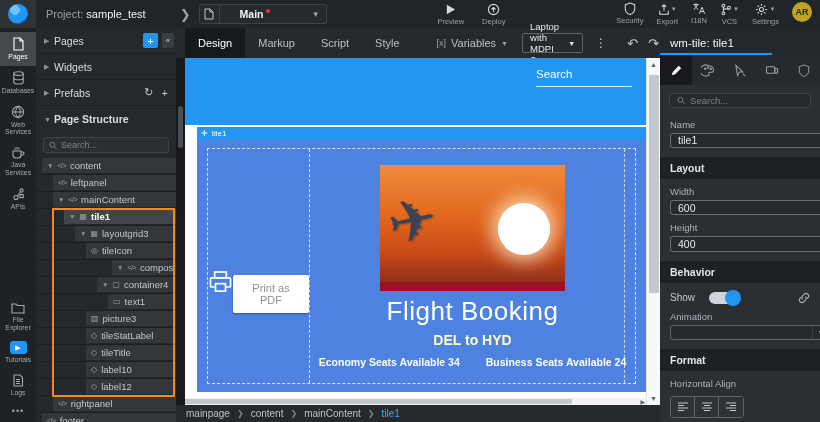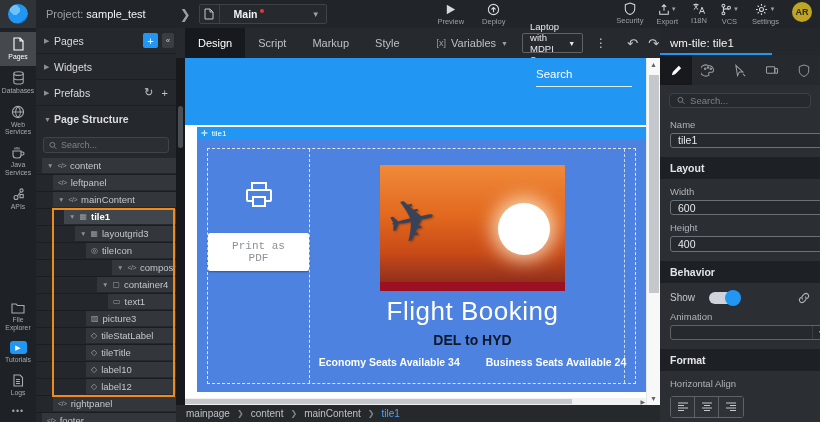--- a/index.html
+++ b/index.html
@@ -12,21 +12,21 @@
   .logoBox { width:36px; height:28px; background:#2f3337; display:flex; align-items:center; justify-content:center; }
   .logo { width:20px; height:20px; border-radius:50%;
     background:radial-gradient(circle at 35% 30%, #6ec2f7 0 25%, #2196f3 26% 70%, #1565c0 71%); }
   .projWrap { margin-left:10px; font-size:11px; white-space:nowrap; }
   .projLbl { color:#9aa0a6; }
   .projName { color:#f1f3f4; }
   .bigChev { margin-left:34px; color:#9aa0a6; font-size:13px; }
   .mainSel { margin-left:8px; width:128px; height:20px; background:#26292d; border:1px solid #3f4347;
     border-radius:2px; display:flex; align-items:center; }
   .mainSel .docIc { width:20px; height:100%; border-right:1px solid #3f4347; display:flex; align-items:center; justify-content:center; color:#c5c9cd; }
-  .mainSel .nm { margin-left:14px; font-size:10.5px; font-weight:bold; color:#f1f3f4; }
+  .mainSel .nm { margin-left:20px; font-size:10.5px; font-weight:bold; color:#f1f3f4; }
   .redDot { width:4px; height:4px; border-radius:50%; background:#e53935; margin:-6px 0 0 2px; }
   .mainSel .chv { margin-left:auto; margin-right:6px; color:#9aa0a6; font-size:8px; }
   .centerGrp { margin:16px auto; display:flex; gap:18px; }
   .tbItem { display:flex; flex-direction:column; align-items:center; gap:1px; color:#cfd3d7; cursor:pointer; }
   .tbItem .lbl { font-size:7.5px; color:#9aa0a6; white-space:nowrap; }
   .rightGrp { display:flex; gap:13px; align-items:flex-start; margin-right:8px; }
   .tinyChv { font-size:6px; color:#9aa0a6; margin-left:1px; }
   .iconRow { display:flex; align-items:center; height:14px; }
   .avatar { width:20px; height:20px; border-radius:50%; background:#bfa525; color:#2c2d12;
     font-size:9px; font-weight:bold; display:flex; align-items:center; justify-content:center; }
@@ -97,35 +97,35 @@
   .contentCol { flex:1; display:flex; flex-direction:column; min-width:0; }
   .pageHeader { height:67px; background:#2196f3; position:relative; }
   .searchBox { position:absolute; right:14px; top:10px; width:96px; color:#fff; font-size:11.5px;
     padding-bottom:6px; border-bottom:1px solid rgba(255,255,255,.85); }
   .tileWrap { margin-left:12px; margin-top:2px; }
   .tileBar { height:13px; background:#2196f3; color:#fff; font-size:8px; display:flex; align-items:center;
     gap:4px; padding:0 4px; }
   .moveIc { font-size:8px; font-weight:bold; }
   .tileBody { height:252px; background:#4d82e0; position:relative; }
   .gridSel { position:absolute; inset:8px 10px; border:1px dashed rgba(255,255,255,.8); display:flex; }
-  .gcolL { width:102px; border-right:1px dashed rgba(255,255,255,.8); display:flex; flex-direction:column;
-    align-items:center; padding-top:32px;font-family:Liberation Mono, monospace; }
+  .gcolL { width:102px; border-right:1px dashed rgba(255,255,255,.8); display:flex; flex-direction:row;
+    align-items:center; padding-top:32px; }
   .gcolR { flex:1; position:relative; display:flex; flex-direction:column; align-items:center; padding-top:16px; }
   .gcolR .innerDash { position:absolute; top:0; bottom:0; right:10px; border-right:1px dashed rgba(255,255,255,.7); }
   .printBtn { margin-top:24px; background:#fff; color:#8b9096; font-size:11px; padding:7px 12px; border:none;
     border-radius:2px; box-shadow:0 1px 2px rgba(0,0,0,.35); cursor:pointer; font-family:inherit; }
   .photo { width:185px; height:126px; position:relative; overflow:hidden;
     background:linear-gradient(180deg,#f08a3a 0%,#e2691f 40%,#c84a17 70%,#93301c 92%,#7e2418 100%); }
   .sun { position:absolute; left:118px; top:38px; width:52px; height:52px; border-radius:50%; background:#fff;
     box-shadow:0 0 18px 6px rgba(255,240,210,.75); }
   .plane { position:absolute; left:8px; top:22px; font-size:58px; color:#3a4258;
     transform:rotate(-12deg); text-shadow:1px 1px 2px rgba(60,30,20,.4); }
   .photoStrip { position:absolute; left:0; right:0; bottom:0; height:9px; background:#9c1024; }
   .flightTitle { color:#fff; font-size:26px; margin-top:5px; letter-spacing:.5px; }
-  .route { color:#0f172a; font-size:14px; font-weight:bold; margin-top:5px; }
+  .route { color:#fef9c3; font-size:14px; font-weight:bold; margin-top:5px; }
   .seats { display:flex; gap:26px; margin-top:8px; color:#fff; font-size:10.5px; font-weight:bold; }
 
   .canvasSpacer { flex:1; }
   .hscroll { height:7px; background:#f1f1f1; position:relative; }
   .hscroll .hthumb { position:absolute; left:0; top:1px; height:5px; width:84%; background:#c4c7cb; }
   .hscroll .harr { position:absolute; right:1px; top:0; font-size:6px; color:#606468; }
   .vscroll { width:14px; background:#f7f8f8; display:flex; flex-direction:column; align-items:center;
     border-left:1px solid #e4e6e8; }
   .vscroll .varr { font-size:7px; color:#606468; padding:3px 0; }
   .vscroll .vtrack { flex:1; width:100%; position:relative; }
@@ -448,22 +448,22 @@
             <span>footer</span>
           </div>
         </div>
       </div>
   </div>
 
   <div class="centerCol">
     <div class="toolbar">
       <div id="tabsWrap" style="display:flex;height:30px;margin-left:9px">
           <div class="tab active">Design</div>
+          <div class="tab">Markup</div>
           <div class="tab">Script</div>
-          <div class="tab">Markup</div>
           <div class="tab">Style</div>
         </div>
       <div class="varsBtn">
         <span class="varsX">[x]</span>
         <span>Variables</span>
         <span style="font-size:7px;color:#9aa0a6">▼</span>
       </div>
       <div class="devSel">
         <span>Laptop with MDPI Screen</span>
         <span style="font-size:7px">▼</span>

